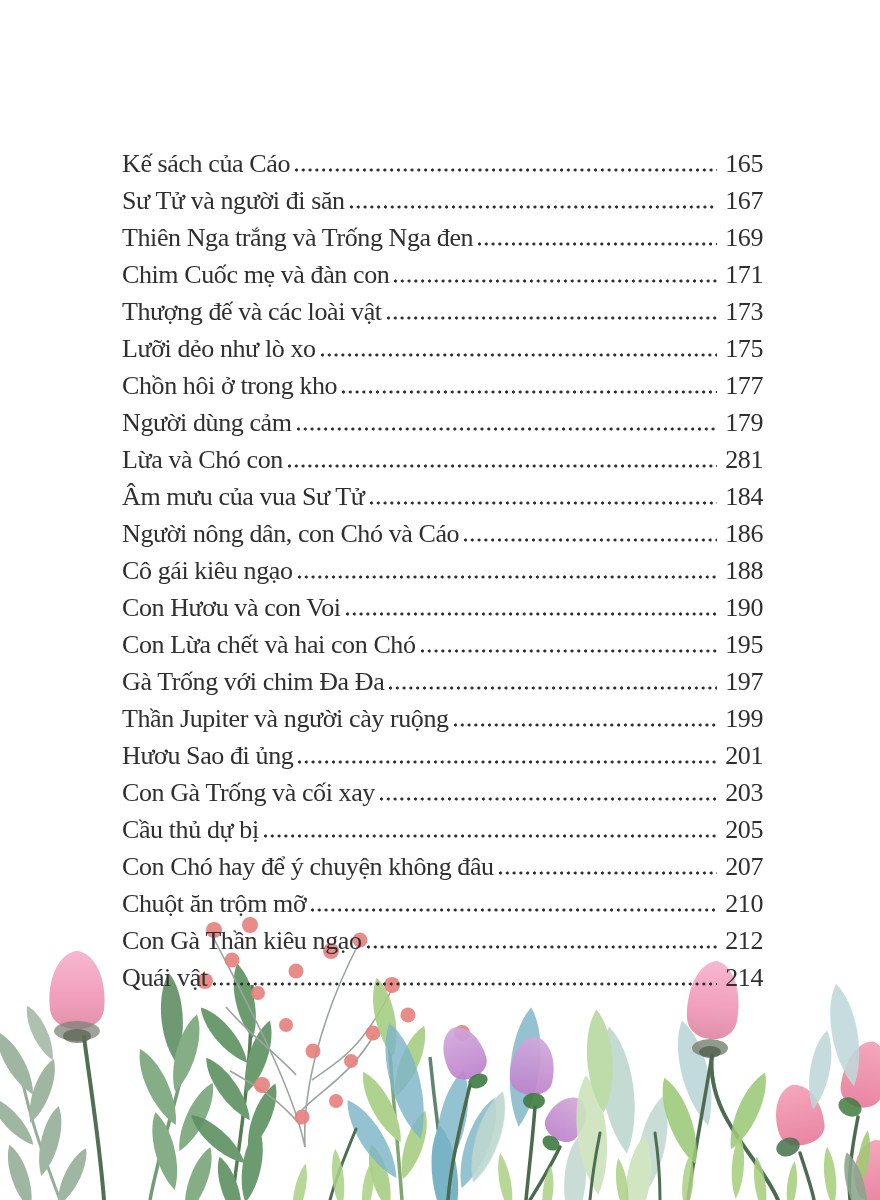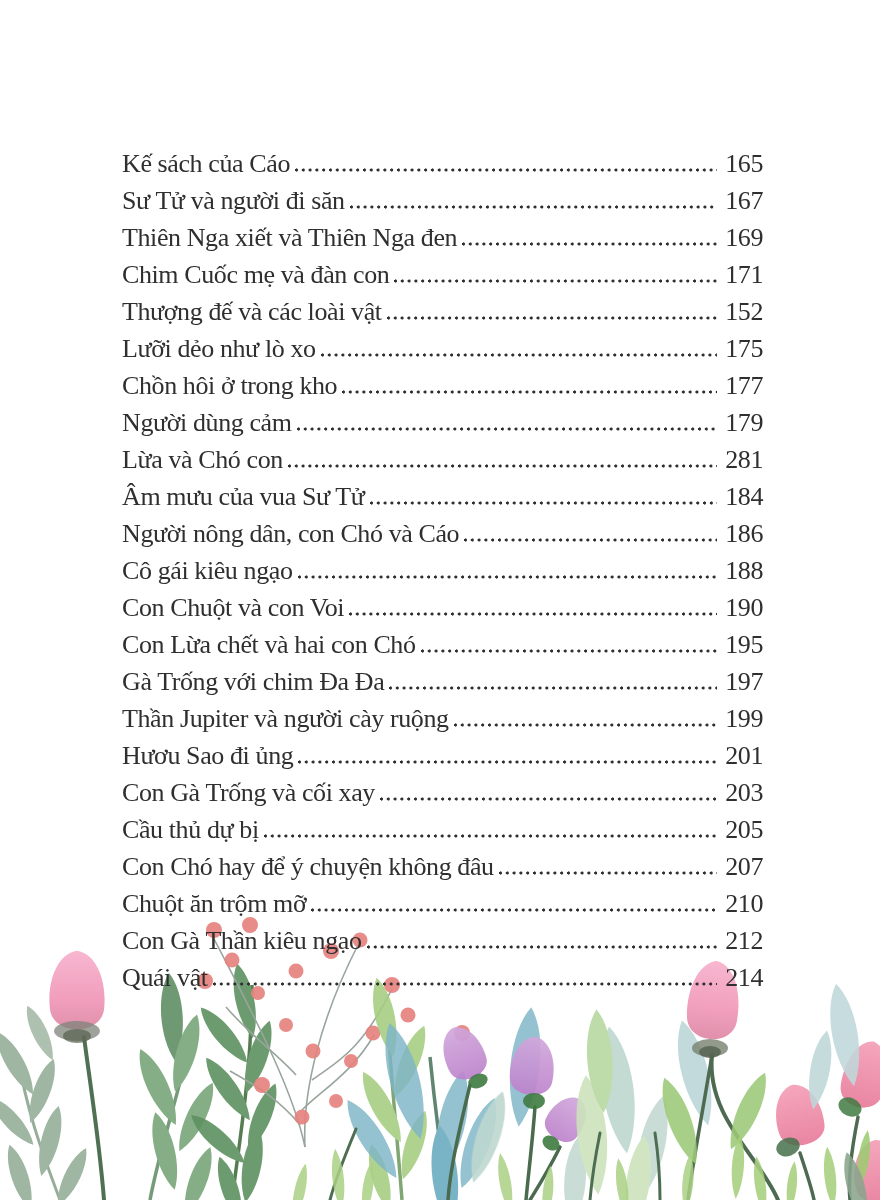--- a/index.html
+++ b/index.html
@@ -233,35 +233,35 @@
       <span class="pagenum">165</span>
     </li>
 
     <li class="toc-row">
       <span class="title">Sư Tử và người đi săn</span>
       <span class="leader"></span>
       <span class="pagenum">167</span>
     </li>
 
     <li class="toc-row">
-      <span class="title">Thiên Nga xiết và Thiên Nga đen</span>
+      <span class="title">Thiên Nga trắng và Trống Nga đen</span>
       <span class="leader"></span>
       <span class="pagenum">169</span>
     </li>
 
     <li class="toc-row">
       <span class="title">Chim Cuốc mẹ và đàn con</span>
       <span class="leader"></span>
       <span class="pagenum">171</span>
     </li>
 
     <li class="toc-row">
       <span class="title">Thượng đế  và các loài vật</span>
       <span class="leader"></span>
-      <span class="pagenum">152</span>
+      <span class="pagenum">173</span>
     </li>
 
     <li class="toc-row">
       <span class="title">Lưỡi dẻo như lò xo</span>
       <span class="leader"></span>
       <span class="pagenum">175</span>
     </li>
 
     <li class="toc-row">
       <span class="title">Chồn hôi ở trong kho</span>
@@ -293,21 +293,21 @@
       <span class="pagenum">186</span>
     </li>
 
     <li class="toc-row">
       <span class="title">Cô gái kiêu ngạo</span>
       <span class="leader"></span>
       <span class="pagenum">188</span>
     </li>
 
     <li class="toc-row">
-      <span class="title">Con Chuột và con Voi</span>
+      <span class="title">Con Hươu và con Voi</span>
       <span class="leader"></span>
       <span class="pagenum">190</span>
     </li>
 
 
     <li class="toc-row">
       <span class="title">Con Lừa chết và hai con Chó</span>
       <span class="leader"></span>
       <span class="pagenum">195</span>
     </li>

